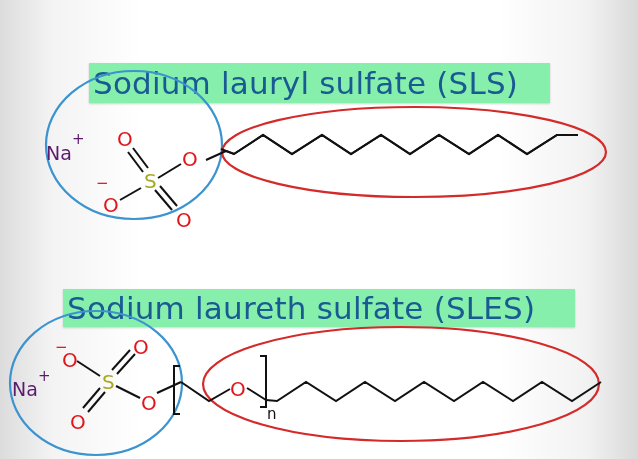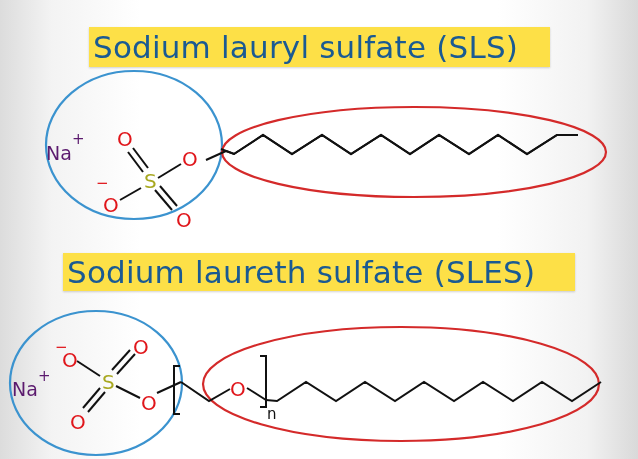--- a/index.html
+++ b/index.html
@@ -2,24 +2,25 @@
 <html><head>
   <meta charset="utf-8">
   <style>
     html, body { margin: 0; padding: 0; }
     body {
       width: 638px; height: 459px; overflow: hidden; position: relative;
       background: linear-gradient(90deg, #dcdcdc 0%, #f3f3f3 8%, #ffffff 22%, #ffffff 78%, #f2f2f2 92%, #d9d9d9 100%);
       font-family: "DejaVu Sans", sans-serif;
     }
     .title-box {
-      position: absolute; background: #fde047;
+      position: absolute; background: #86efac;
       box-shadow: 0 1px 2px rgba(0,0,0,0.18);
       color: #1a5a93; white-space: nowrap; line-height: 1;
       font-family: "DejaVu Sans", sans-serif;
+      margin-top: 36px;
     }
     #title-sls { left: 89px; top: 27px; width: 461px; height: 40px; font-size: 31px; padding-top: 5px; box-sizing: border-box; padding-left: 4px; letter-spacing: 0.2px; }
     #title-sles { left: 63px; top: 253px; width: 512px; height: 38px; font-size: 31px; padding-top: 4px; box-sizing: border-box; padding-left: 4px; letter-spacing: 0.2px; }
     svg#diagram { position: absolute; left: 0; top: 0; }
     .atom { font-family: "DejaVu Sans", sans-serif; }
   </style>
 </head>
 <body>
 
 <div id="title-sls" class="title-box">Sodium lauryl sulfate (SLS)</div>

